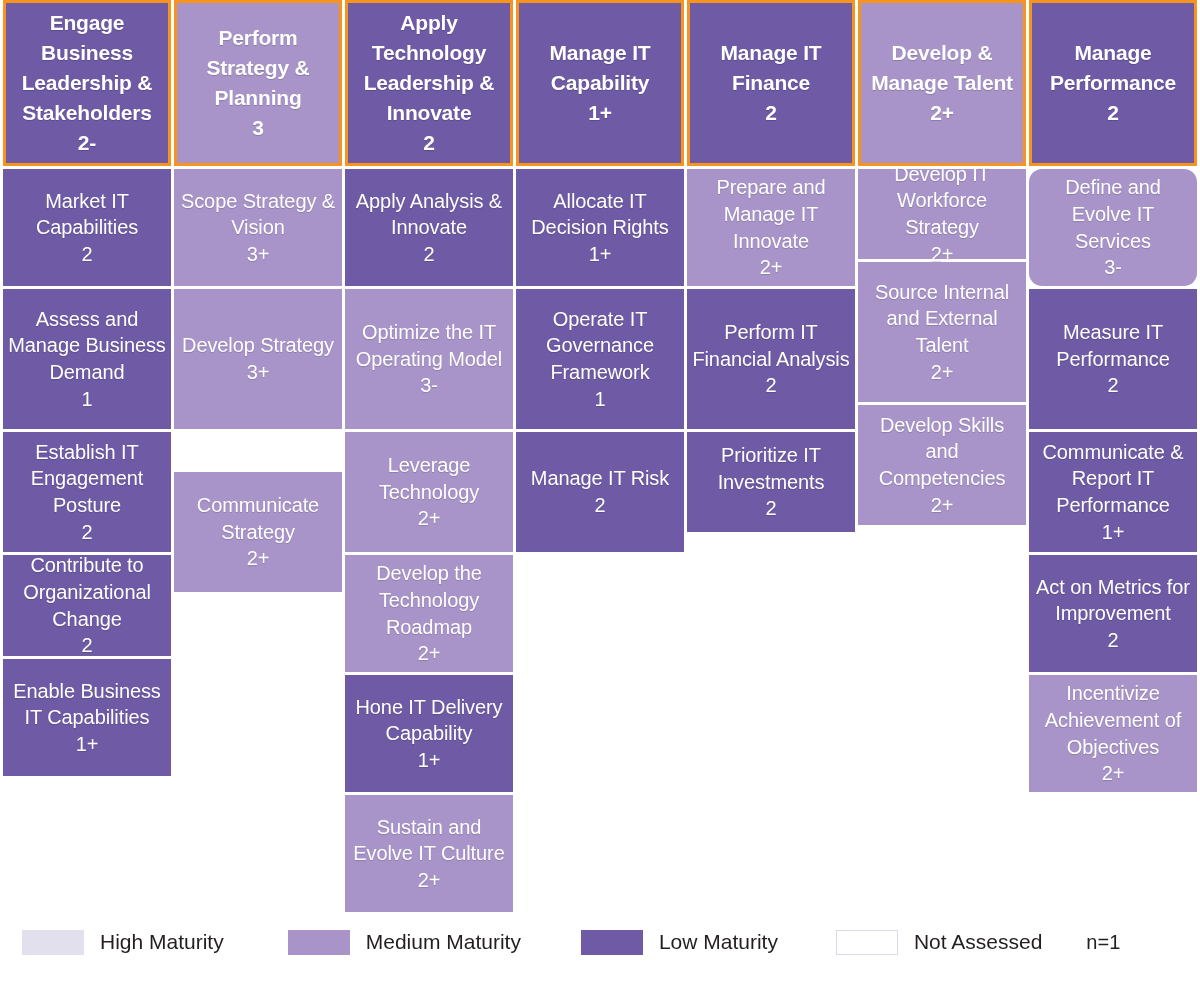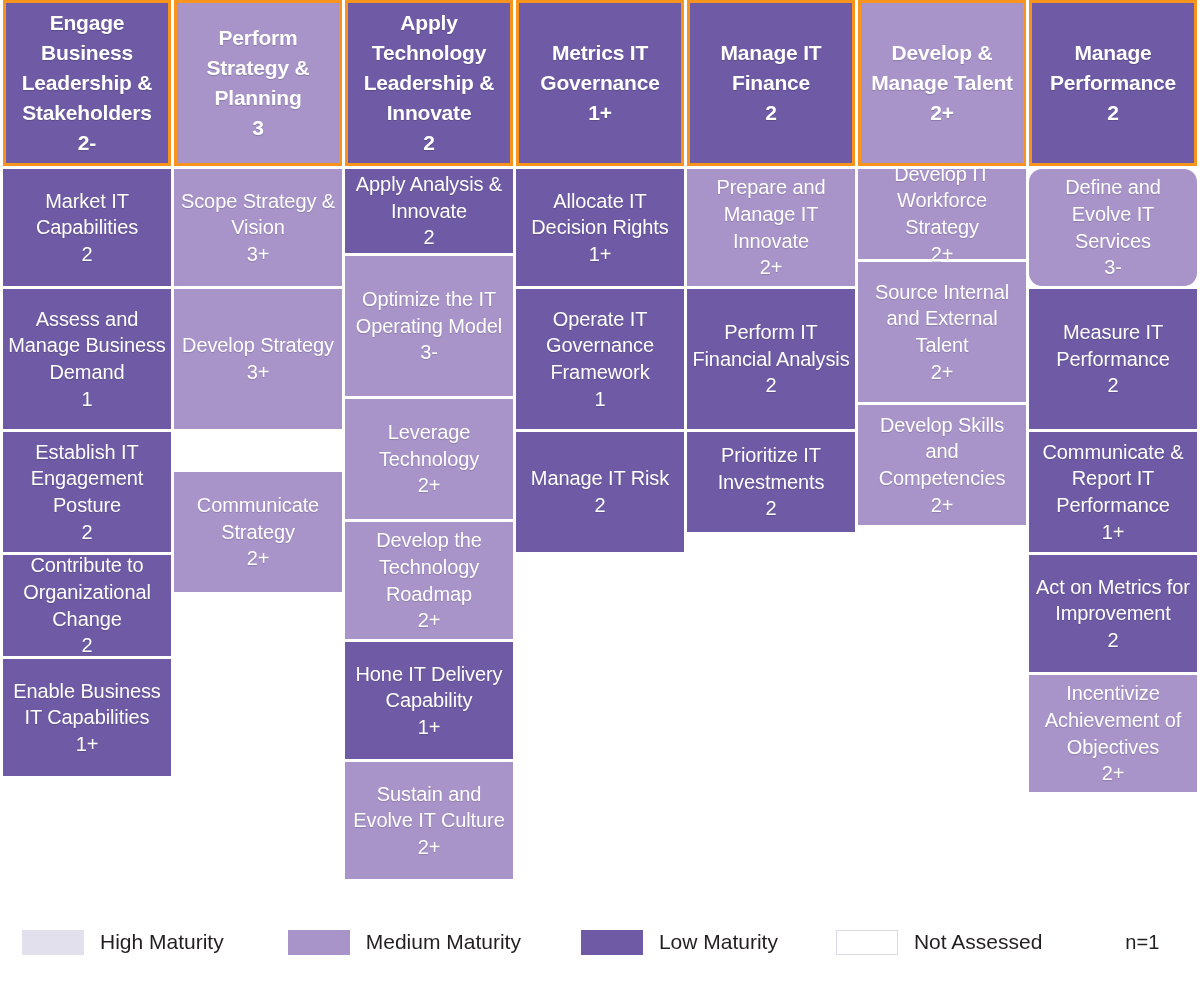--- a/index.html
+++ b/index.html
@@ -68,39 +68,39 @@
     display: inline-block;
     flex: 0 0 auto;
   }
   .swatch.bordered { border: 1px solid #ddd9ec; background: #ffffff; }
   .legend-label {
     font-size: 21px; color: #231f20;
     margin-left: 16px; white-space: nowrap;
   }
   .sp1 { width: 64px; } .sp2 { width: 60px; }
   .sp3 { width: 58px; } .sp4 { width: 44px; }
-  .nval { font-size: 20px; color: #231f20; white-space: nowrap; margin-left: 39px; }
+  .nval { font-size: 20px; color: #231f20; white-space: nowrap; }
 </style>
 </head>
 <body>
 
 <div id="root">
 
   <div class="grid header-row" id="header-row">
       <div class="hcell lvl-low">
         <span><span>Engage Business Leadership &amp; Stakeholders</span><br><span>2-</span></span>
       </div>
       <div class="hcell lvl-medium">
         <span><span>Perform Strategy &amp; Planning</span><br><span>3</span></span>
       </div>
       <div class="hcell lvl-low">
         <span><span>Apply Technology Leadership &amp; Innovate</span><br><span>2</span></span>
       </div>
       <div class="hcell lvl-low">
-        <span><span>Metrics IT Governance</span><br><span>1+</span></span>
+        <span><span>Manage IT Capability</span><br><span>1+</span></span>
       </div>
       <div class="hcell lvl-low">
         <span><span>Manage IT Finance</span><br><span>2</span></span>
       </div>
       <div class="hcell lvl-medium">
         <span><span>Develop &amp; Manage Talent</span><br><span>2+</span></span>
       </div>
       <div class="hcell lvl-low">
         <span><span>Manage Performance</span><br><span>2</span></span>
       </div>
@@ -131,21 +131,21 @@
         <div class="cell lvl-medium" style="height: 140px;">
           <span><span>Develop Strategy</span><br><span>3+</span></span>
         </div>
         <div class="cell lvl-medium" style="height: 120px; margin-top: 40px;">
           <span><span>Communicate Strategy</span><br><span>2+</span></span>
         </div>
         <div class="cell lvl-none" style="height: 117px;"></div>
         <div class="cell lvl-none" style="height: 117px;"></div>
       </div>
       <div class="col">
-        <div class="cell lvl-low" style="height: 84px;">
+        <div class="cell lvl-low" style="height: 117px;">
           <span><span>Apply Analysis &amp; Innovate</span><br><span>2</span></span>
         </div>
         <div class="cell lvl-medium" style="height: 140px;">
           <span><span>Optimize the IT Operating Model</span><br><span>3-</span></span>
         </div>
         <div class="cell lvl-medium" style="height: 120px;">
           <span><span>Leverage Technology</span><br><span>2+</span></span>
         </div>
         <div class="cell lvl-medium" style="height: 117px;">
           <span><span>Develop the Technology Roadmap</span><br><span>2+</span></span>

